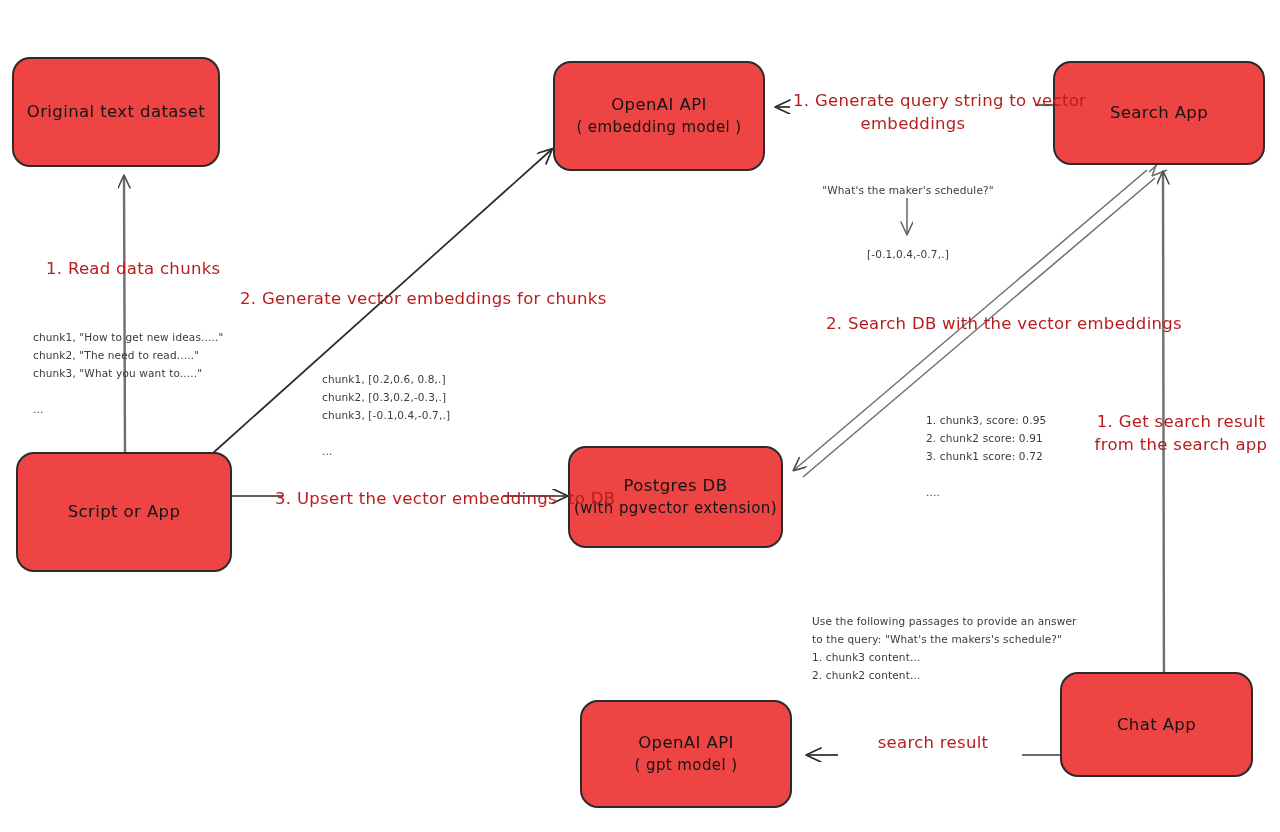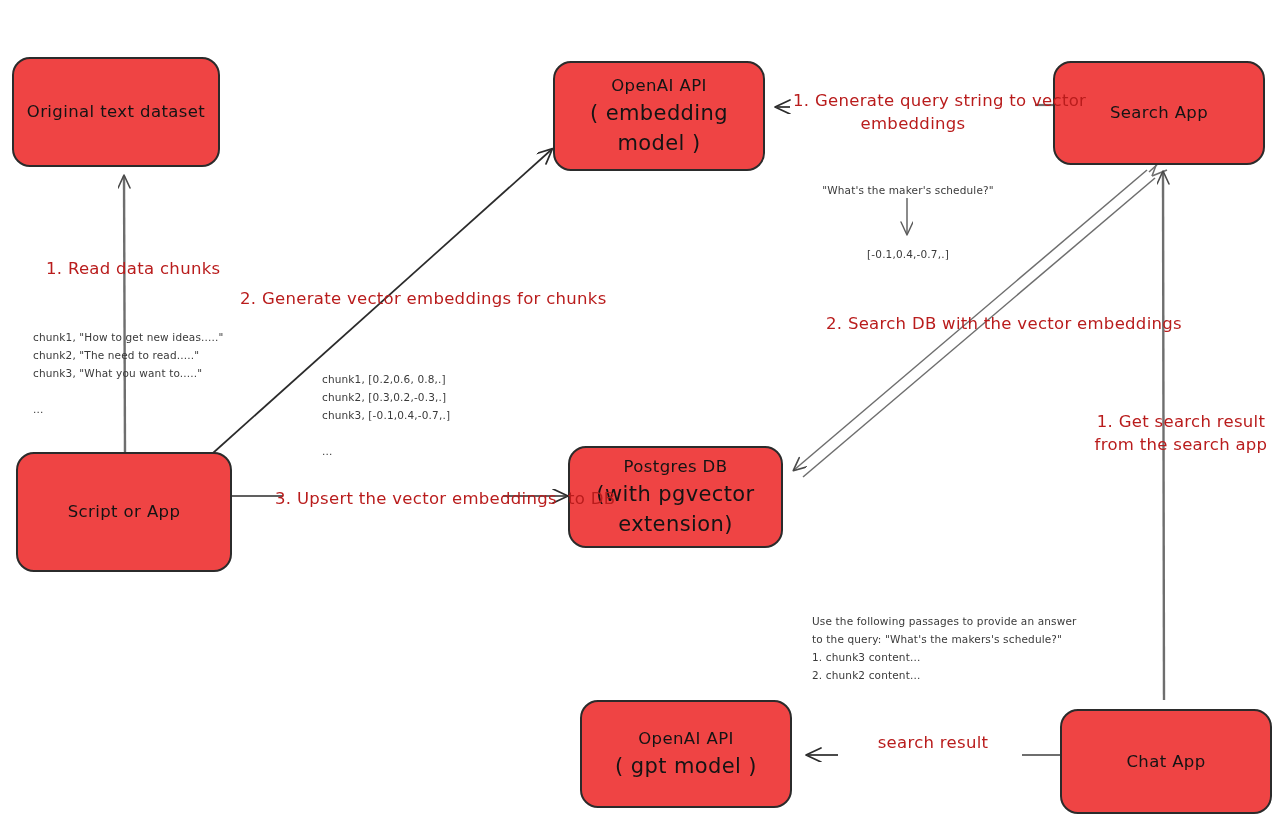--- a/index.html
+++ b/index.html
@@ -35,21 +35,21 @@
     justify-content: center;
     text-align: center;
     color: #141414;
   }
   .node .line1 {
     font-size: 16.5px;
     letter-spacing: 0.4px;
     line-height: 1.45;
   }
   .node .line2 {
-    font-size: 21px;
+    font-size: 15px;
     letter-spacing: 0.4px;
     line-height: 1.45;
   }
   .edge-label {
     position: absolute;
     font-size: 16.5px;
     color: #b91c1c;
     letter-spacing: 0.3px;
     line-height: 1.42;
     text-align: center;
@@ -143,21 +143,21 @@
 
   <div class="node" style="left:568px; top:446px; width:215px; height:102px;">
     <div class="line1">Postgres DB</div>
     <div class="line2">(with pgvector extension)</div>
   </div>
 
   <div class="node" style="left:1053px; top:61px; width:212px; height:104px;">
     <div class="line1">Search App</div>
   </div>
 
-  <div class="node" style="left:1060px; top:709px; width:212px; height:105px;">
+  <div class="node" style="left:1060px; top:672px; width:193px; height:105px;">
     <div class="line1">Chat App</div>
   </div>
 
   <div class="node" style="left:580px; top:700px; width:212px; height:108px;">
     <div class="line1">OpenAI API</div>
     <div class="line2">( gpt model )</div>
   </div>
 
   <div class="edge-label left" style="left:46px; top:257px;">1. Read data chunks</div>
 
@@ -190,19 +190,24 @@
   <div class="note" style="left:322px; top:370px;">chunk1, [0.2,0.6, 0.8,.]
 chunk2, [0.3,0.2,-0.3,.]
 chunk3, [-0.1,0.4,-0.7,.]
 
 ...</div>
 
   <div class="note center" style="left:808px; top:181px; width:200px;">"What's the maker's schedule?"</div>
 
   <div class="note center" style="left:828px; top:245px; width:160px;">[-0.1,0.4,-0.7,.]</div>
 
+  <div class="note" style="left:926px; top:411px;">1. chunk3, score: 0.95
+2. chunk2 score: 0.91
+3. chunk1 score: 0.72
+
+....</div>
 
   <div class="note" style="left:812px; top:612px;">Use the following passages to provide an answer
 to the query: "What's the makers's schedule?"
 1. chunk3 content...
 2. chunk2 content...</div>
 
 </div>
 
 </body></html>

